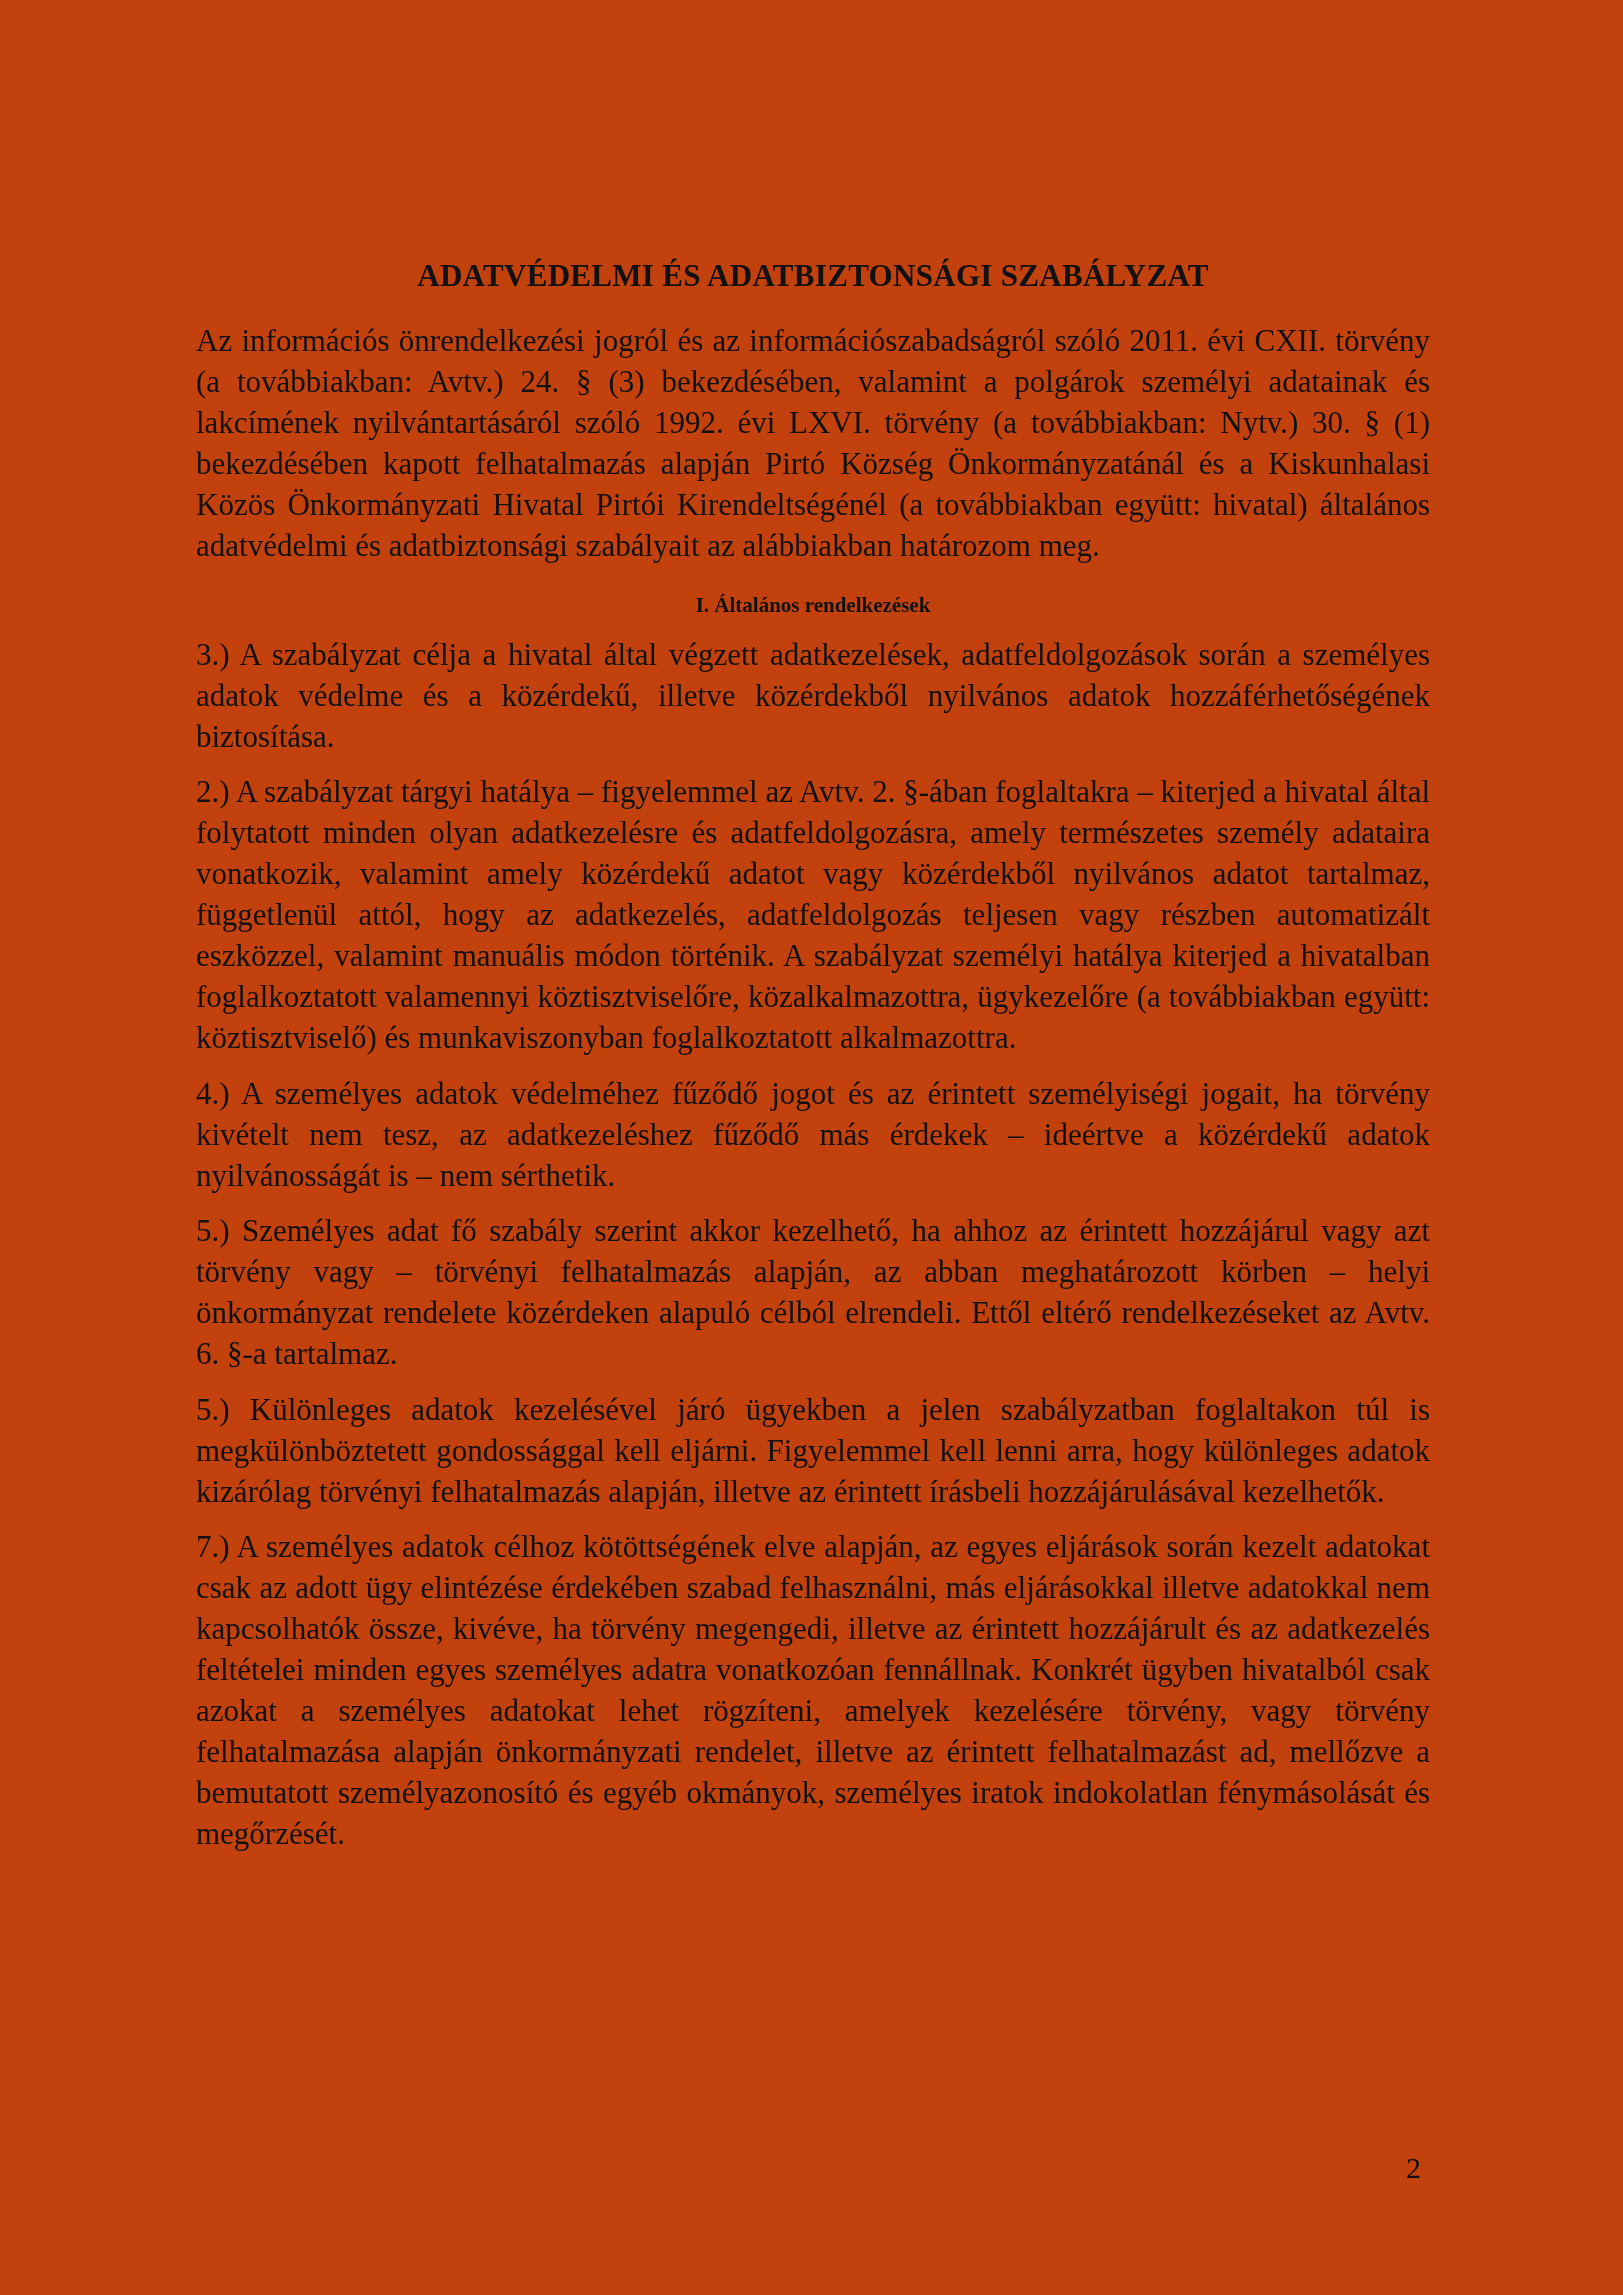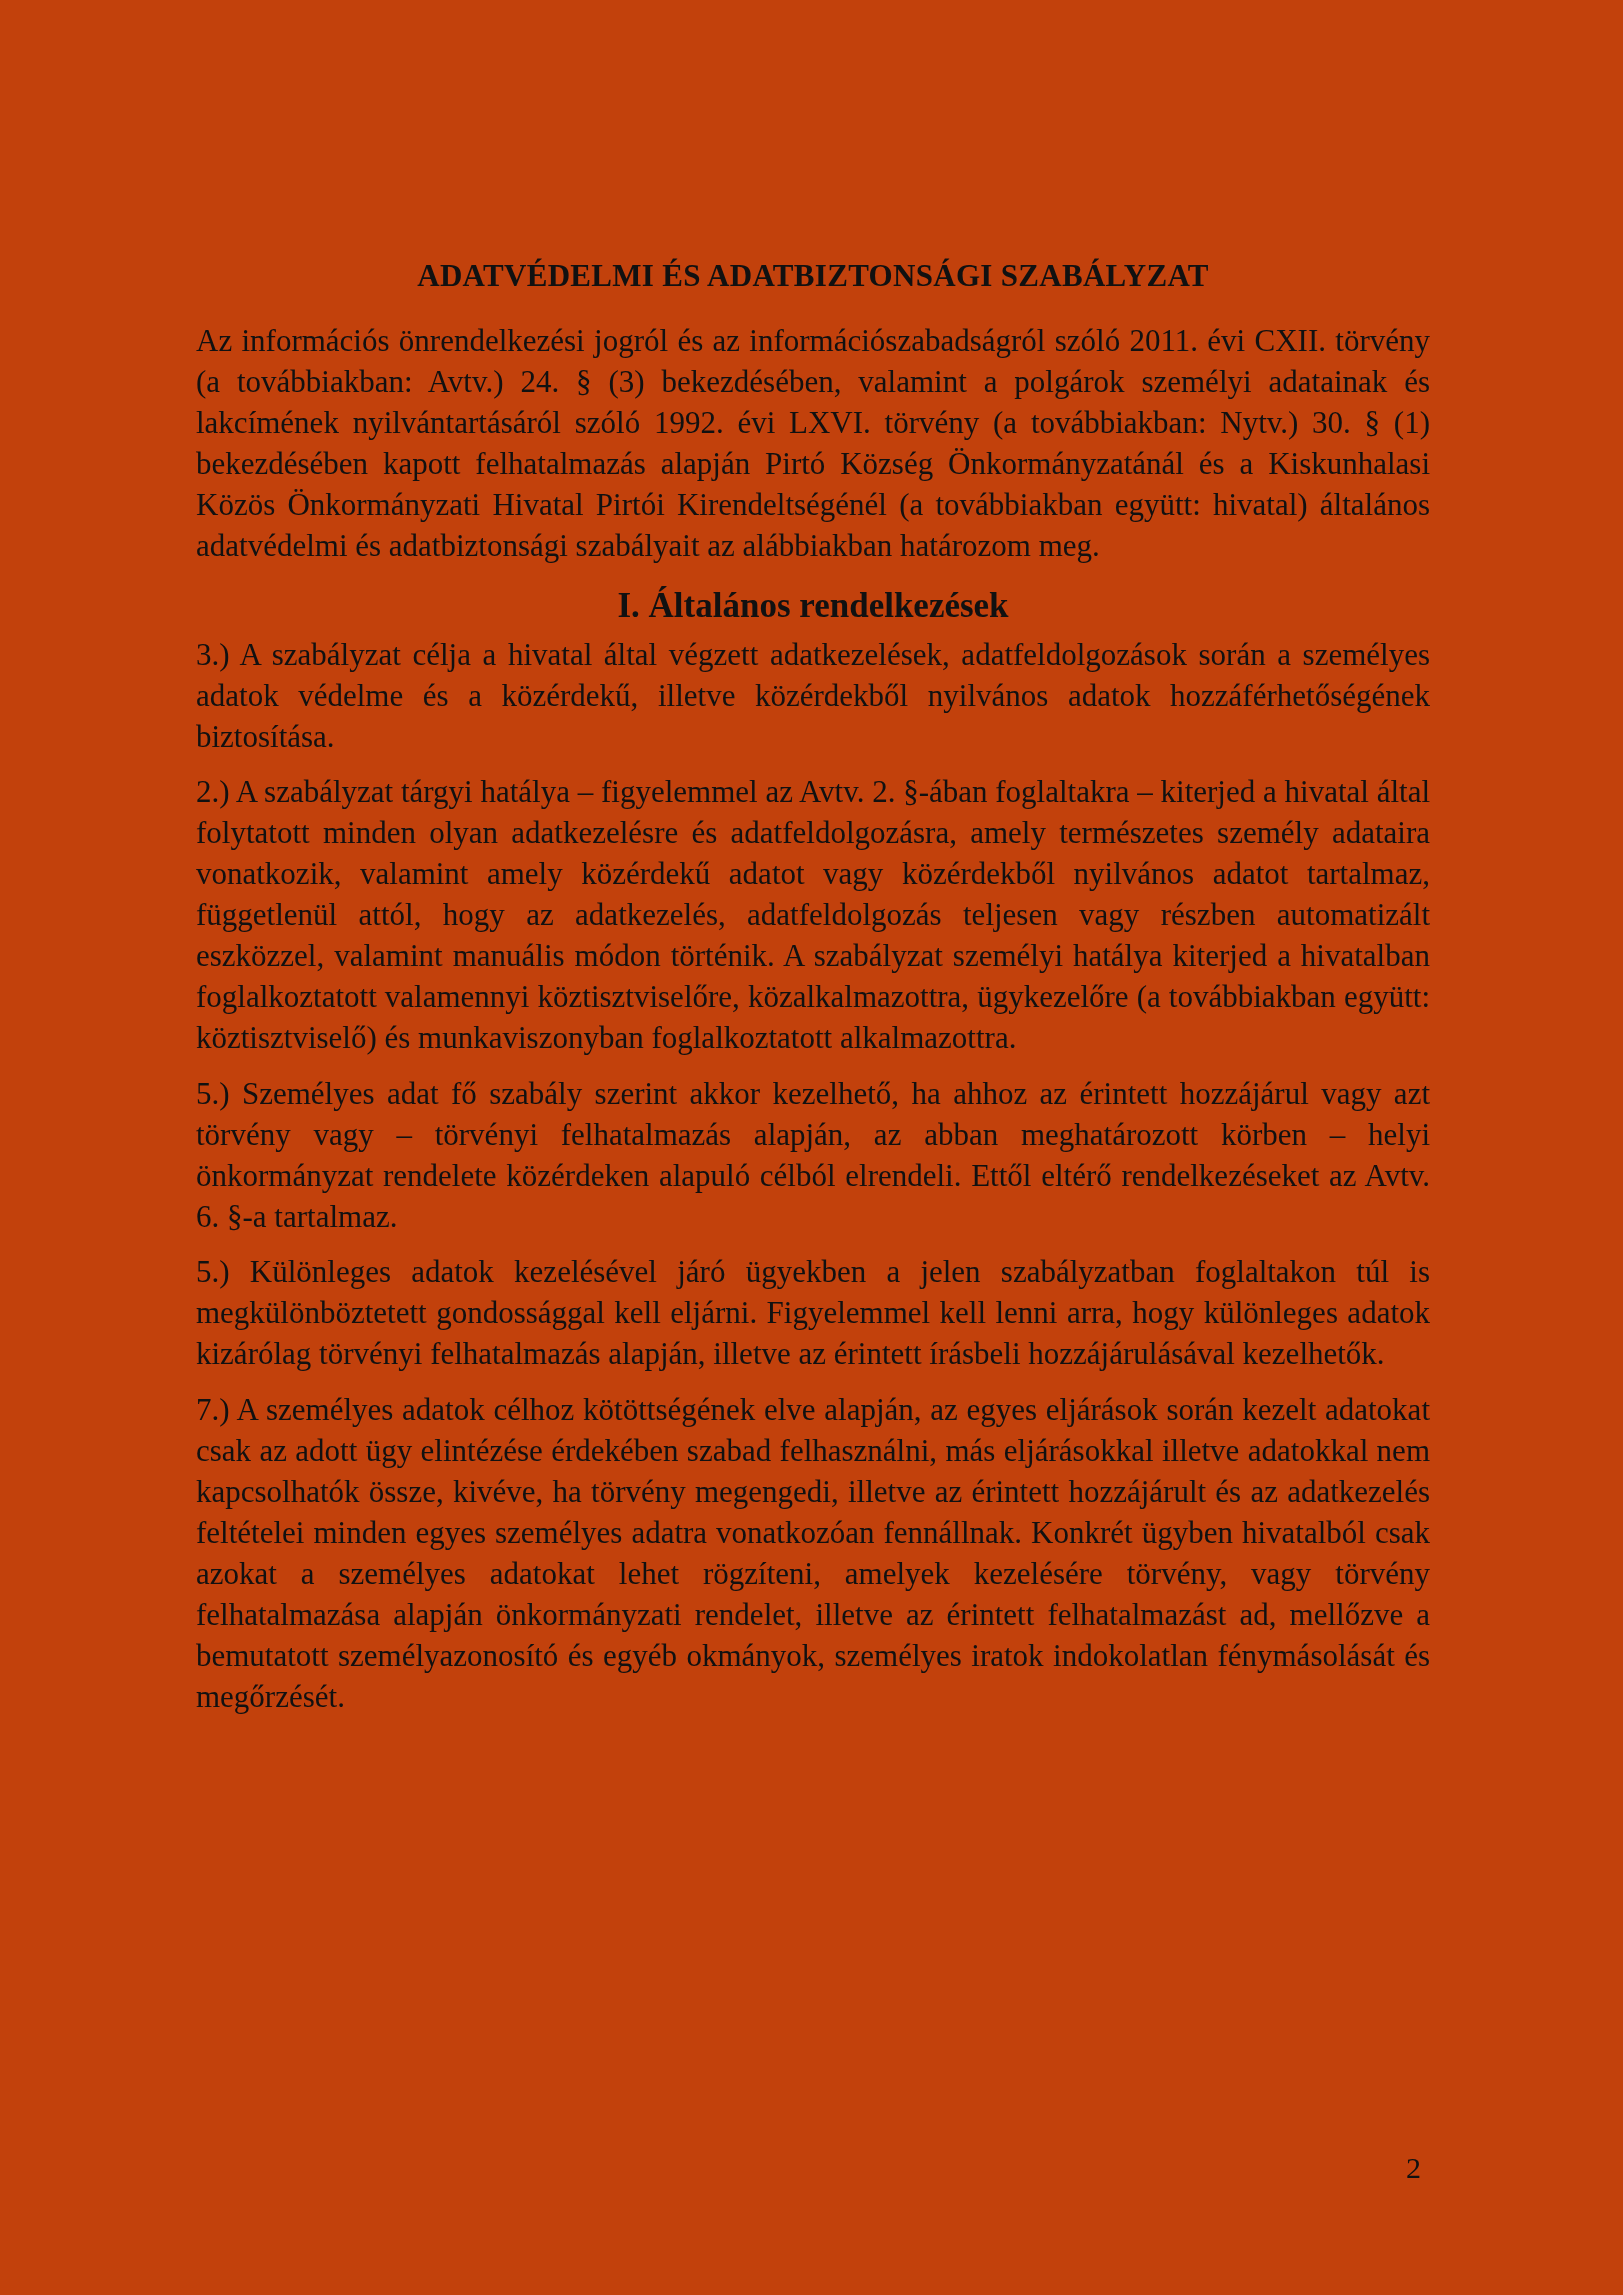--- a/index.html
+++ b/index.html
@@ -12,39 +12,40 @@
   .content {
     position: absolute; left: 196px; top: 255px; width: 1234px;
     font-size: 31px; line-height: 41px;
   }
   .title {
     text-align: center; font-weight: bold; font-size: 31px;
     margin: 0 0 23.6px 0; letter-spacing: 0.3px;
   }
   .para { text-align: justify; margin: 0 0 14.4px 0; }
   .section {
-    text-align: center; font-weight: bold; font-size: 35px;
+    text-align: center; font-weight: bold; font-size: 21px;
     margin: 19.6px 0 7.9px 0;
   }
   .page-number {
     position: absolute; left: 1406px; top: 2151px;
     font-size: 30px; line-height: 33px;
   }
 </style>
 </head>
 <body>
 
 <div class="page">
   <div class="content">
     <div class="title">ADATVÉDELMI ÉS ADATBIZTONSÁGI SZABÁLYZAT</div>
     <p class="para">Az információs önrendelkezési jogról és az információszabadságról szóló 2011. évi CXII. törvény (a továbbiakban: Avtv.) 24. § (3) bekezdésében, valamint a polgárok személyi adatainak és lakcímének nyilvántartásáról szóló 1992. évi LXVI. törvény (a továbbiakban: Nytv.) 30. § (1) bekezdésében kapott felhatalmazás alapján Pirtó Község Önkormányzatánál és a Kiskunhalasi Közös Önkormányzati Hivatal Pirtói Kirendeltségénél (a továbbiakban együtt: hivatal) általános adatvédelmi és adatbiztonsági szabályait az alábbiakban határozom meg.</p>
 
     <div class="section">I. Általános rendelkezések</div>
     <p class="para">3.) A szabályzat célja a hivatal által végzett adatkezelések, adatfeldolgozások során a személyes adatok védelme és a közérdekű, illetve közérdekből nyilvános adatok hozzáférhetőségének biztosítása.</p>
     <p class="para">2.) A szabályzat tárgyi hatálya – figyelemmel az Avtv. 2. §-ában foglaltakra – kiterjed a hivatal által folytatott minden olyan adatkezelésre és adatfeldolgozásra, amely természetes személy adataira vonatkozik, valamint amely közérdekű adatot vagy közérdekből nyilvános adatot tartalmaz, függetlenül attól, hogy az adatkezelés, adatfeldolgozás teljesen vagy részben automatizált eszközzel, valamint manuális módon történik. A szabályzat személyi hatálya kiterjed a hivatalban foglalkoztatott valamennyi köztisztviselőre, közalkalmazottra, ügykezelőre (a továbbiakban együtt: köztisztviselő) és munkaviszonyban foglalkoztatott alkalmazottra.</p>
+    <p class="para">4.) A személyes adatok védelméhez fűződő jogot és az érintett személyiségi jogait, ha törvény kivételt nem tesz, az adatkezeléshez fűződő más érdekek – ideértve a közérdekű adatok nyilvánosságát is – nem sérthetik.</p>
 
     <p class="para">5.) Személyes adat fő szabály szerint akkor kezelhető, ha ahhoz az érintett hozzájárul vagy azt törvény vagy – törvényi felhatalmazás alapján, az abban meghatározott körben – helyi önkormányzat rendelete közérdeken alapuló célból elrendeli. Ettől eltérő rendelkezéseket az Avtv. 6. §-a tartalmaz.</p>
     <p class="para">5.) Különleges adatok kezelésével járó ügyekben a jelen szabályzatban foglaltakon túl is megkülönböztetett gondossággal kell eljárni. Figyelemmel kell lenni arra, hogy különleges adatok kizárólag törvényi felhatalmazás alapján, illetve az érintett írásbeli hozzájárulásával kezelhetők.</p>
     <p class="para">7.) A személyes adatok célhoz kötöttségének elve alapján, az egyes eljárások során kezelt adatokat csak az adott ügy elintézése érdekében szabad felhasználni, más eljárásokkal illetve adatokkal nem kapcsolhatók össze, kivéve, ha törvény megengedi, illetve az érintett hozzájárult és az adatkezelés feltételei minden egyes személyes adatra vonatkozóan fennállnak. Konkrét ügyben hivatalból csak azokat a személyes adatokat lehet rögzíteni, amelyek kezelésére törvény, vagy törvény felhatalmazása alapján önkormányzati rendelet, illetve az érintett felhatalmazást ad, mellőzve a bemutatott személyazonosító és egyéb okmányok, személyes iratok indokolatlan fénymásolását és megőrzését.</p>
   </div>
   <div class="page-number">2</div>
 </div>
 
 
 </body></html>

